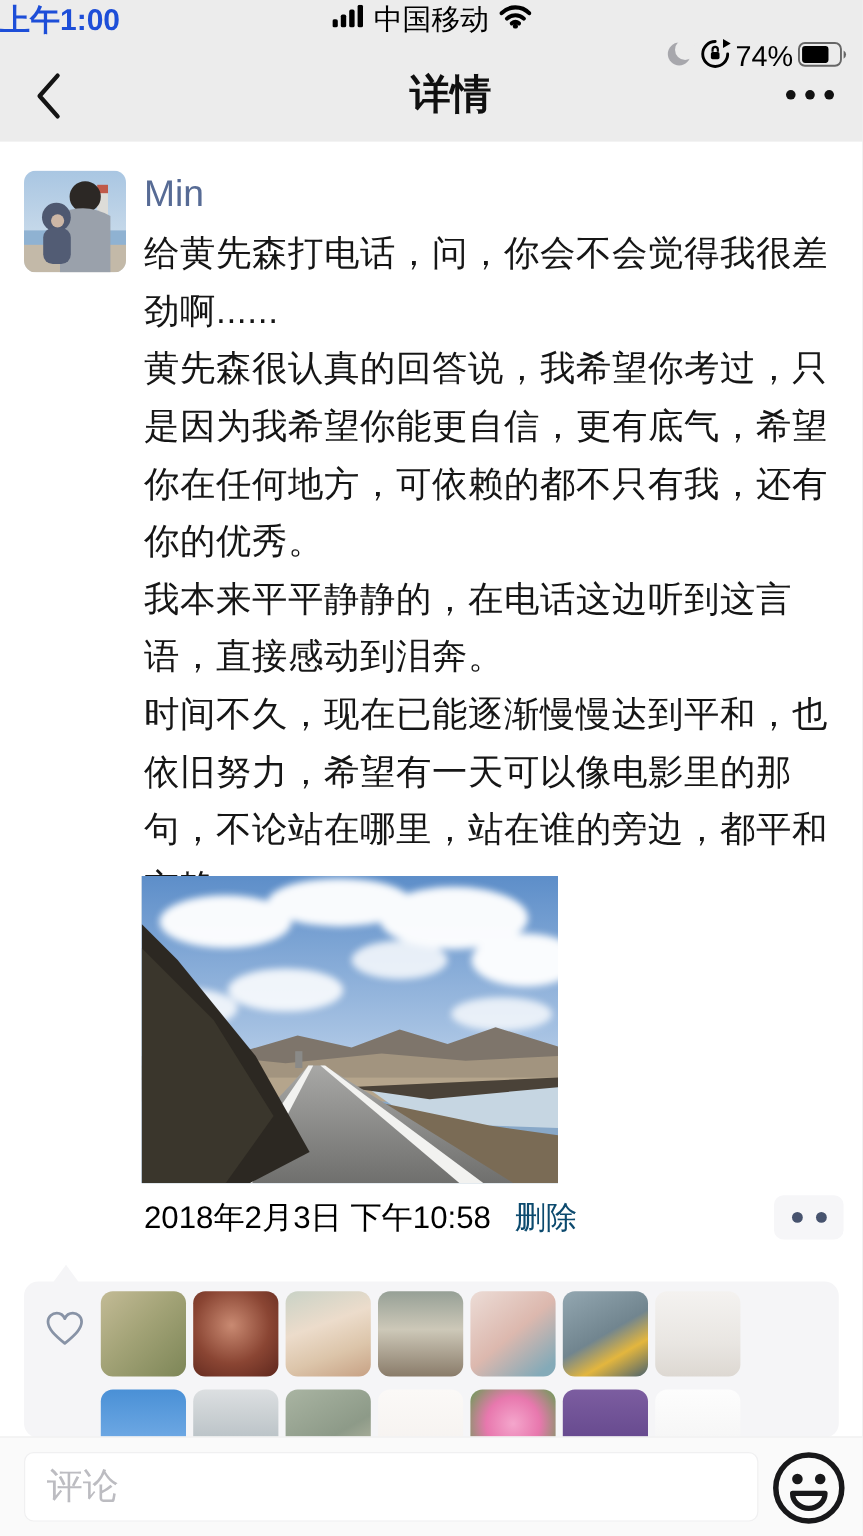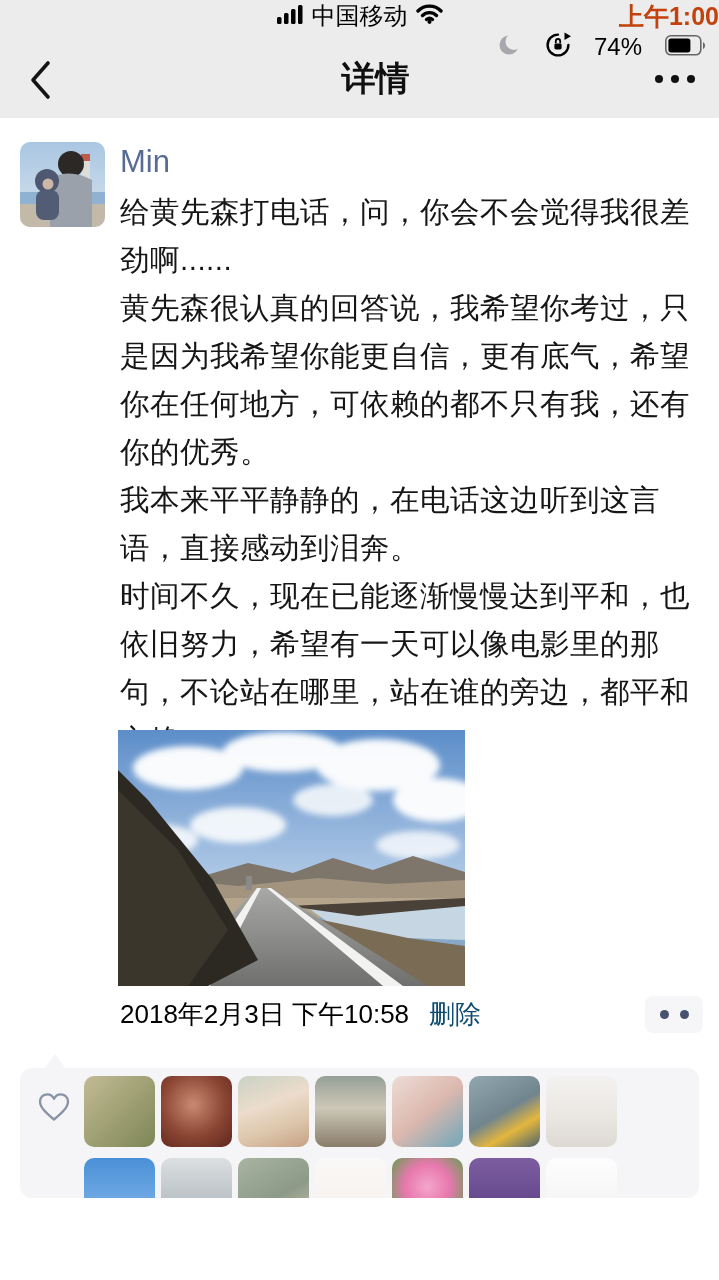--- a/index.html
+++ b/index.html
@@ -4,22 +4,22 @@
 <style>
   html,body{margin:0;padding:0;background:#d8d8d8;}
   #app{position:relative;width:719px;height:1280px;background:#ffffff;overflow:hidden;
        font-family:"Liberation Sans","DejaVu Sans",sans-serif;-webkit-font-smoothing:antialiased;}
 
   
   .header{position:absolute;top:0;left:0;width:719px;height:118px;background:#ececec;z-index:5;}
   .statusbar{position:absolute;top:0;left:0;right:0;height:40px;display:flex;align-items:center;padding:0 12px;box-sizing:border-box;flex-direction:column;}
   .sb-left{display:flex;align-items:center;gap:8px;}
   .carrier{font-size:24px;color:#000;}
-  .sb-time{position:absolute;left:0;right:0;text-align:right;font-size:25px;font-weight:bold;color:#c2410c;pointer-events:none;}
-  .sb-right{margin-left:auto;display:flex;align-items:center;gap:23px;z-index:2;justify-content:flex-end;}
+  .sb-time{position:absolute;left:0;right:0;text-align:left;font-size:25px;font-weight:bold;color:#1d4ed8;pointer-events:none;}
+  .sb-right{margin-left:auto;display:flex;align-items:center;gap:4px;z-index:2;justify-content:flex-end;}
   .battery-pct{font-size:24px;color:#000;}
   .navbar{position:absolute;top:40px;left:0;right:0;height:78px;}
   .back-btn{position:absolute;left:22px;top:18px;width:36px;height:44px;display:flex;align-items:center;justify-content:center;}
   .nav-title{position:absolute;left:0;right:0;top:0;height:78px;display:flex;align-items:center;justify-content:center;
              font-size:34px;font-weight:bold;color:#101010;margin-left:32px;}
   .more-btn{position:absolute;right:24px;top:30px;display:flex;gap:8px;align-items:center;height:18px;}
   .more-btn .dot{width:8px;height:8px;border-radius:50%;background:#111;}
 
   
   .author-avatar{position:absolute;left:20px;top:142px;width:85px;height:85px;border-radius:10px;overflow:hidden;}
@@ -218,14 +218,25 @@
         <div class="liker-avatar" title="blue-sky-clouds" style="background: linear-gradient(rgb(74, 144, 214) 0%, rgb(111, 169, 228) 60%, rgb(220, 234, 246) 100%);"></div>
         <div class="liker-avatar" title="person-by-water" style="background: linear-gradient(rgb(220, 223, 225) 0%, rgb(188, 196, 200) 55%, rgb(141, 146, 150) 100%);"></div>
         <div class="liker-avatar" title="blurry-person-green" style="background: linear-gradient(150deg, rgb(169, 180, 162) 0%, rgb(141, 154, 136) 55%, rgb(203, 199, 176) 100%);"></div>
         <div class="liker-avatar" title="text-poster-card" style="background: linear-gradient(rgb(251, 249, 247) 0%, rgb(243, 239, 236) 100%);"></div>
         <div class="liker-avatar" title="pink-lotus" style="background: radial-gradient(circle at 50% 40%, rgb(244, 166, 204) 0%, rgb(232, 120, 174) 40%, rgb(95, 160, 78) 85%);"></div>
         <div class="liker-avatar" title="purple-figure" style="background: linear-gradient(rgb(124, 93, 160) 0%, rgb(87, 60, 130) 100%);"></div>
         <div class="liker-avatar" title="doodle-face" style="background: linear-gradient(rgb(253, 253, 253) 0%, rgb(241, 241, 241) 100%);"></div>
       </div>
   </div>
 
+  <div class="comment-bar">
+    <input class="comment-input" type="text" placeholder="评论" style="">
+    <div class="emoji-wrap">
+      <svg width="64" height="64" viewBox="0 0 64 64">
+        <circle cx="32" cy="32" r="27.5" stroke="#18181a" stroke-width="4.6" fill="none"></circle>
+        <circle cx="22.5" cy="24.5" r="4.4" fill="#18181a"></circle>
+        <circle cx="41.5" cy="24.5" r="4.4" fill="#18181a"></circle>
+        <path d="M18.5 36.5 H45.5 A13.5 12.5 0 0 1 18.5 36.5 Z" stroke="#18181a" stroke-width="4.4" fill="none" stroke-linejoin="round"></path>
+      </svg>
+    </div>
+  </div>
 
 </div>
 
 </body></html>

